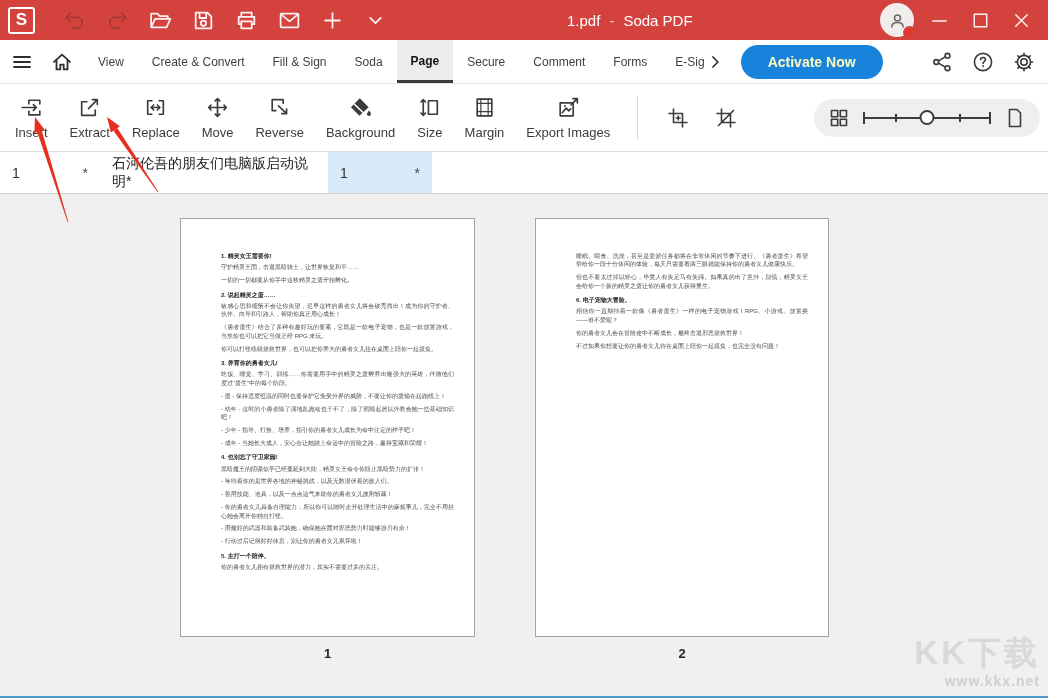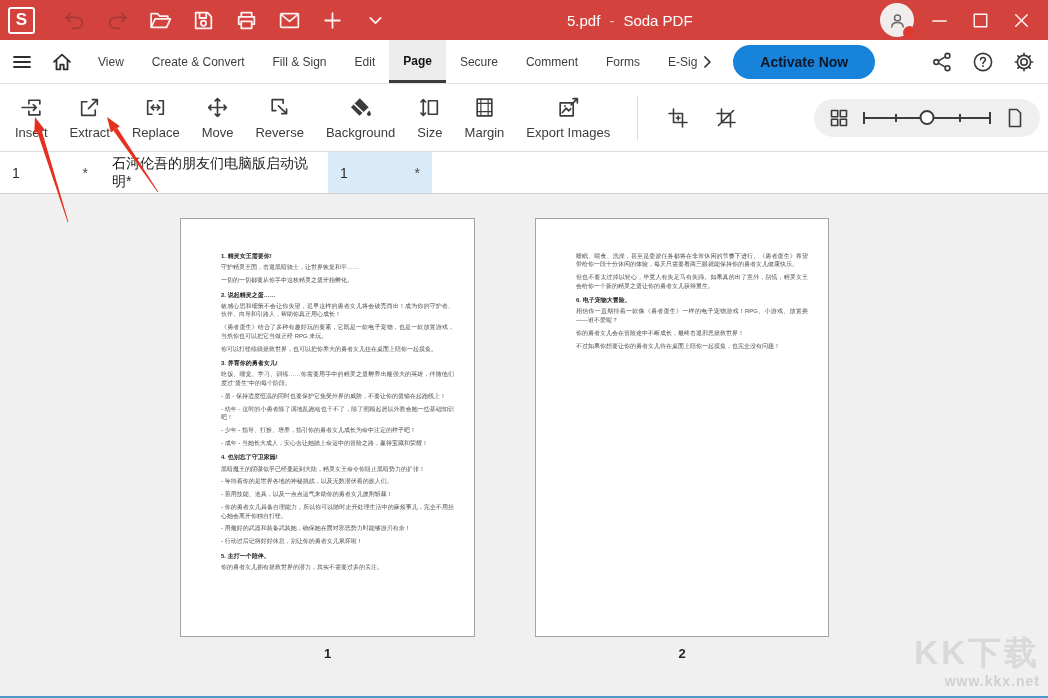--- a/index.html
+++ b/index.html
@@ -34,21 +34,21 @@
   .icon-btn { display: flex; align-items: center; justify-content: center; }
   .icon-btn svg { width: 24px; height: 24px; stroke: #2e2e2e; fill: none; stroke-width: 1.8; stroke-linecap: round; stroke-linejoin: round; }
   .menu-burger { margin-left: 10px; }
   .menu-home { margin-left: 16px; }
   #menu-tabs { display: flex; align-items: stretch; height: 100%; margin-left: 10px; }
   .menu-tab { display: flex; align-items: center; padding: 0 14px; font-size: 12px; color: #3e3e3e; cursor: pointer; white-space: nowrap; }
   .menu-tab.active { background: #ececec; border-bottom: 3px solid #3b3b3b; color: #141414; font-weight: bold; padding-top: 1px; }
   .menu-tab.truncated { max-width: 46px; overflow: hidden; padding-right: 0; }
   .menu-chevron { margin-left: 0; }
   .menu-chevron svg { width: 20px; height: 20px; stroke-width: 2; }
-  .activate-btn { margin-left: 16px; height: 34px; padding: 0 27px; border-radius: 17px; background: #1783db; color: #0f172a;
+  .activate-btn { margin-left: 16px; height: 34px; padding: 0 27px; border-radius: 17px; background: #1783db; color: #fef9c3;
     font-size: 14px; font-weight: bold; white-space: nowrap; }
   .menu-right { margin-left: auto; display: flex; align-items: center; gap: 17px; margin-right: 12px; }
   .menu-right svg { stroke: #3a3a3a; stroke-width: 1.6; }
 
   
   .toolbar { height: 68px; display: flex; align-items: center; background: #fff; border-bottom: 1px solid #dedede; padding-left: 4px; }
   #toolbar-items { display: flex; align-items: center; height: 100%; }
   .tb-item { display: flex; flex-direction: column; align-items: center; justify-content: center; padding: 0 11px; gap: 5px; cursor: pointer; }
   .tb-icon { width: 25px; height: 25px; stroke: #3c3c3c; fill: none; stroke-width: 1.6; stroke-linecap: round; stroke-linejoin: round; }
   .tb-label { font-size: 13px; color: #3c3c3c; white-space: nowrap; }
@@ -260,21 +260,21 @@
             <use href="#sym-add-icon"></use>
           </svg>
         </button>
       <button class="tbr-btn">
           <svg>
             <use href="#sym-chevron-down-icon"></use>
           </svg>
         </button>
     </div>
     <div class="title-text">
-      <span>5.pdf</span>
+      <span>1.pdf</span>
       <span class="title-sep">-</span>
       <span>Soda PDF</span>
     </div>
     <div class="avatar">
       <svg viewBox="0 0 24 24">
           <use href="#sym-user-icon"></use>
         </svg>
       <span class="avatar-badge"></span>
     </div>
     <div class="win-controls">
@@ -304,21 +304,21 @@
       </button>
     <button class="icon-btn menu-home">
         <svg>
           <use href="#sym-home-icon"></use>
         </svg>
       </button>
     <nav id="menu-tabs">
         <div class="menu-tab">View</div>
         <div class="menu-tab">Create &amp; Convert</div>
         <div class="menu-tab">Fill &amp; Sign</div>
-        <div class="menu-tab">Edit</div>
+        <div class="menu-tab">Soda</div>
         <div class="menu-tab active">Page</div>
         <div class="menu-tab">Secure</div>
         <div class="menu-tab">Comment</div>
         <div class="menu-tab">Forms</div>
         <div class="menu-tab truncated">E-Sig</div>
       </nav>
     <button class="icon-btn menu-chevron">
         <svg>
           <use href="#sym-chevron-right-icon"></use>
         </svg>

